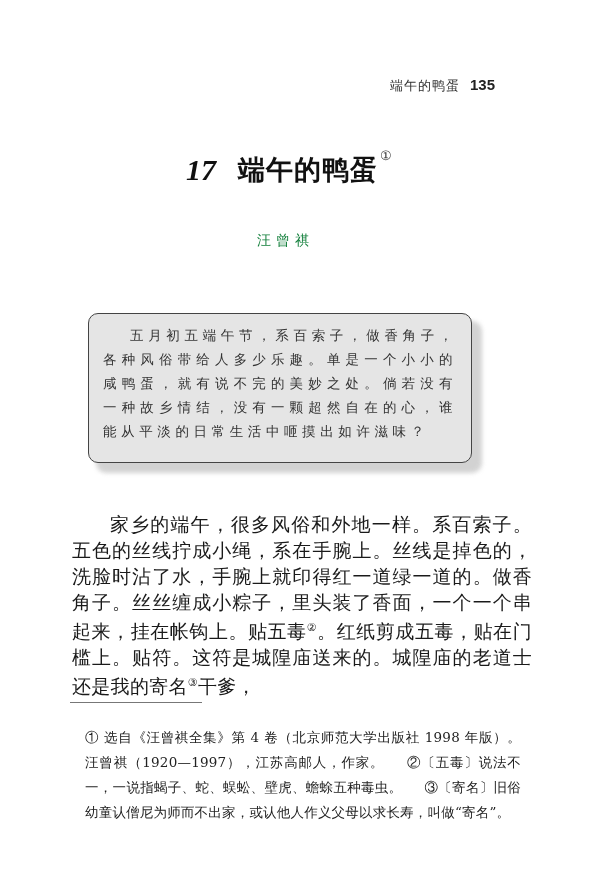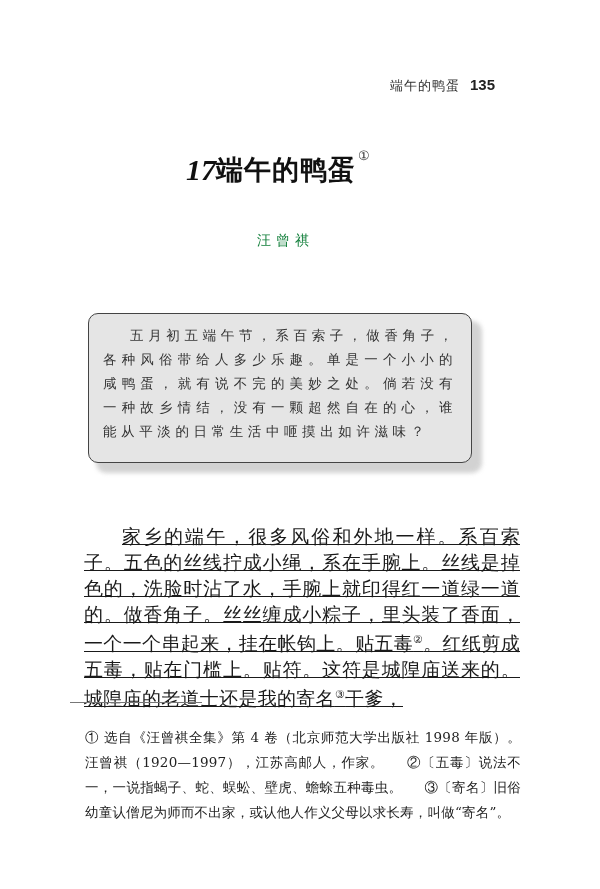--- a/index.html
+++ b/index.html
@@ -13,21 +13,21 @@
     }
     .running-head .page-num {
       font-family: "Liberation Sans", "DejaVu Sans", sans-serif; font-weight: bold; font-size: 15px;
       margin-left: 10px; letter-spacing: 0; color: #222;
     }
     .title {
       position: absolute; top: 148px; left: 186px; white-space: nowrap;
     }
     .title .num {
       font-family: "Liberation Serif", "DejaVu Serif", serif; font-style: italic; font-weight: bold;
-      font-size: 30px; color: #111; vertical-align: middle;
+      font-size: 30px; color: #111; margin-right: 22px; vertical-align: middle;
     }
     .title .text {
       font-family: "DejaVu Sans", "Liberation Sans", sans-serif; font-weight: bold; font-size: 27px;
       color: #111; vertical-align: middle; letter-spacing: 1px;
     }
     .title .mark {
       font-size: 13px; vertical-align: 14px; color: #333; margin-left: 2px;
     }
     .author {
       position: absolute; top: 232px; left: 257px; font-size: 14px; letter-spacing: 5px; color: #15803d;
@@ -42,22 +42,22 @@
       padding: 9px 14px 0 14px;
     }
     .intro-box p {
       margin: 0; font-size: 13.5px; line-height: 24px; letter-spacing: 4.6px; color: #333;
       text-indent: 2em; text-align: justify;
     }
     .body-text {
       position: absolute; left: 72px; top: 511px; width: 460px;
     }
     .body-text p {
-      margin: 12px; font-size: 19px; line-height: 26px; letter-spacing: 0.3px; color: #1a1a1a;
-      text-indent: 2em; text-align: justify; text-decoration: underline;
+      margin: 0; font-size: 19px; line-height: 26px; letter-spacing: 0.3px; color: #1a1a1a;
+      text-indent: 2em; text-align: justify;
     }
     .sup { font-size: 11px; vertical-align: 7px; }
     .fn-rule {
       position: absolute; left: 70px; top: 702px; width: 132px; height: 0; border-top: 1px solid #777;
     }
     .footnotes {
       position: absolute; left: 73px; top: 713px; width: 460px;
     }
     .footnotes p {
       margin: 12px; font-size: 13.5px; line-height: 25px; color: #222; text-align: justify; letter-spacing: 0.2px;

